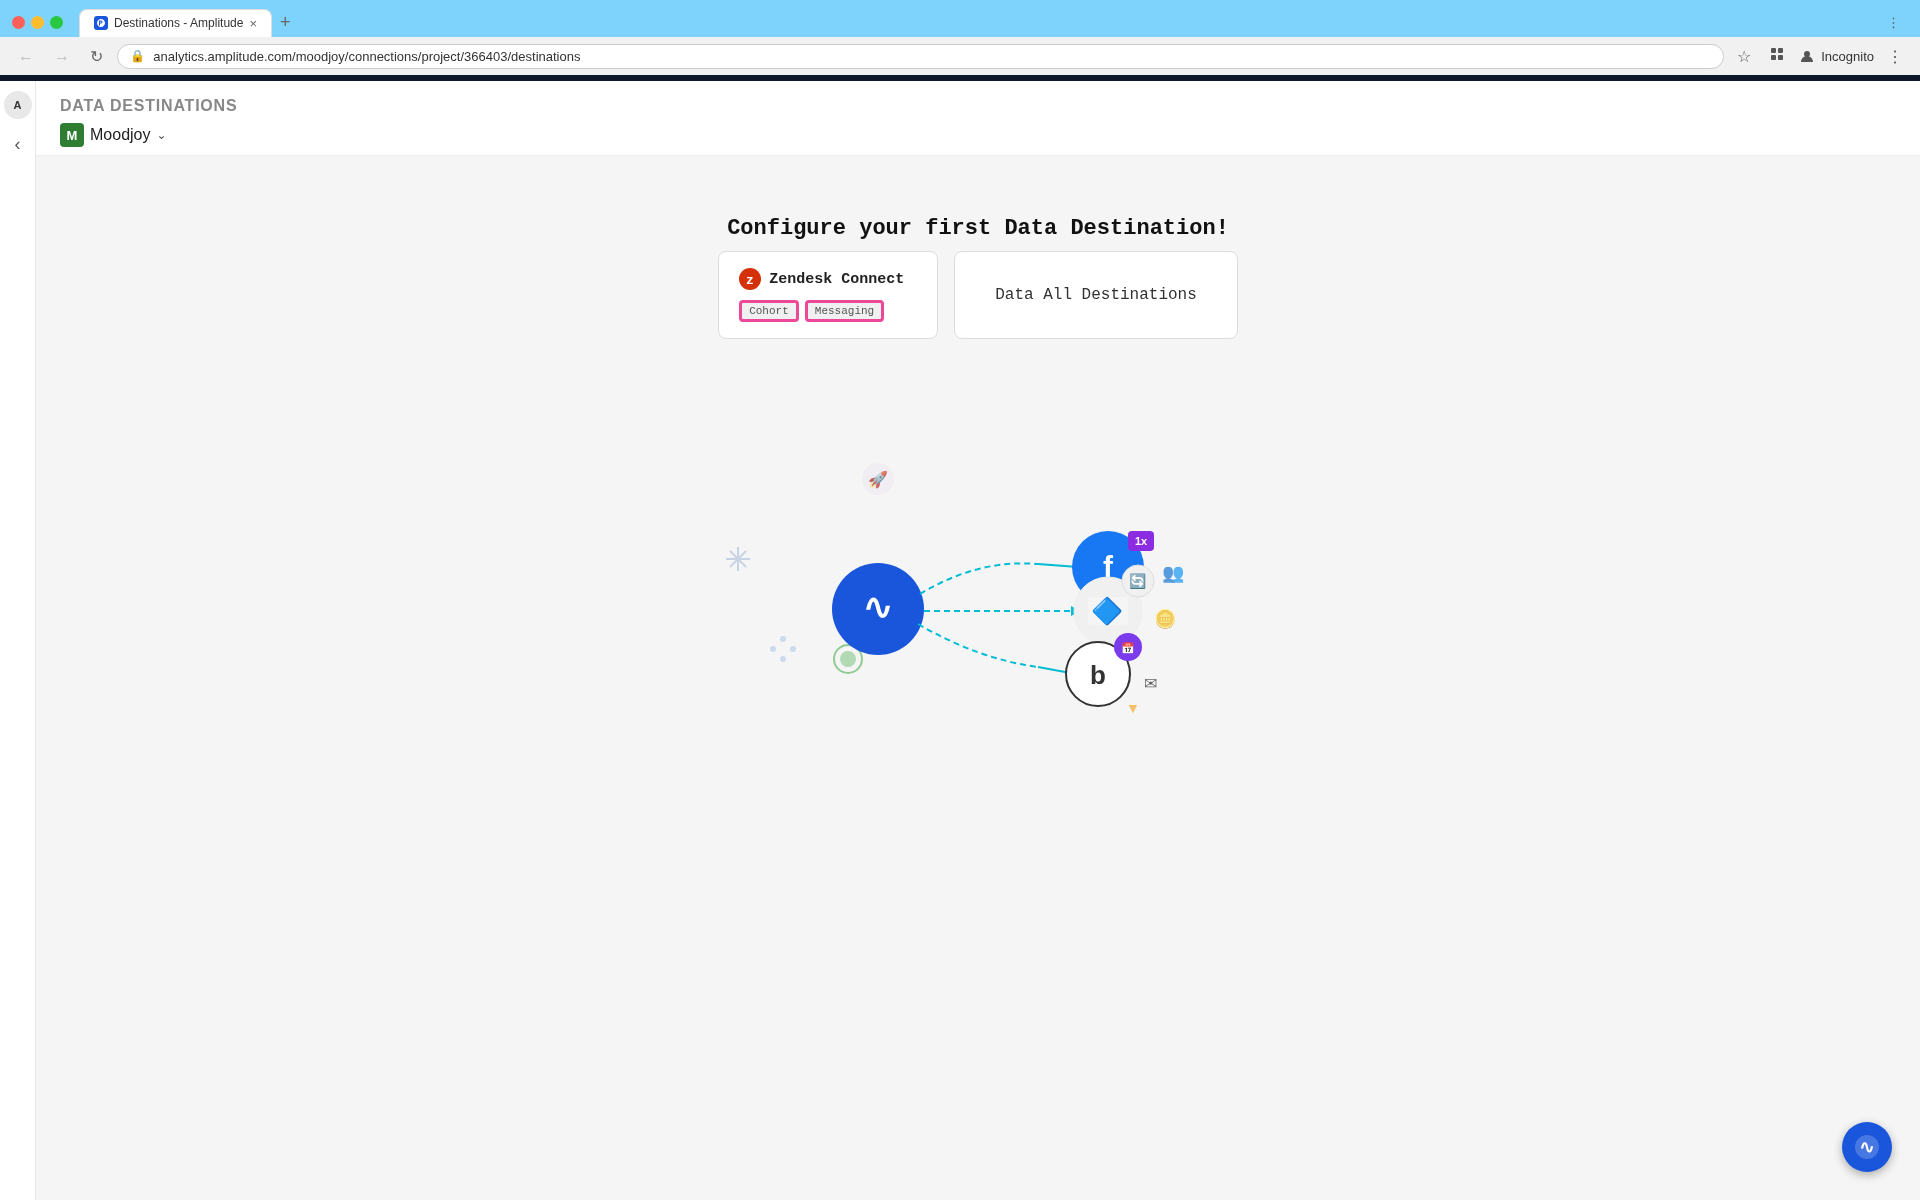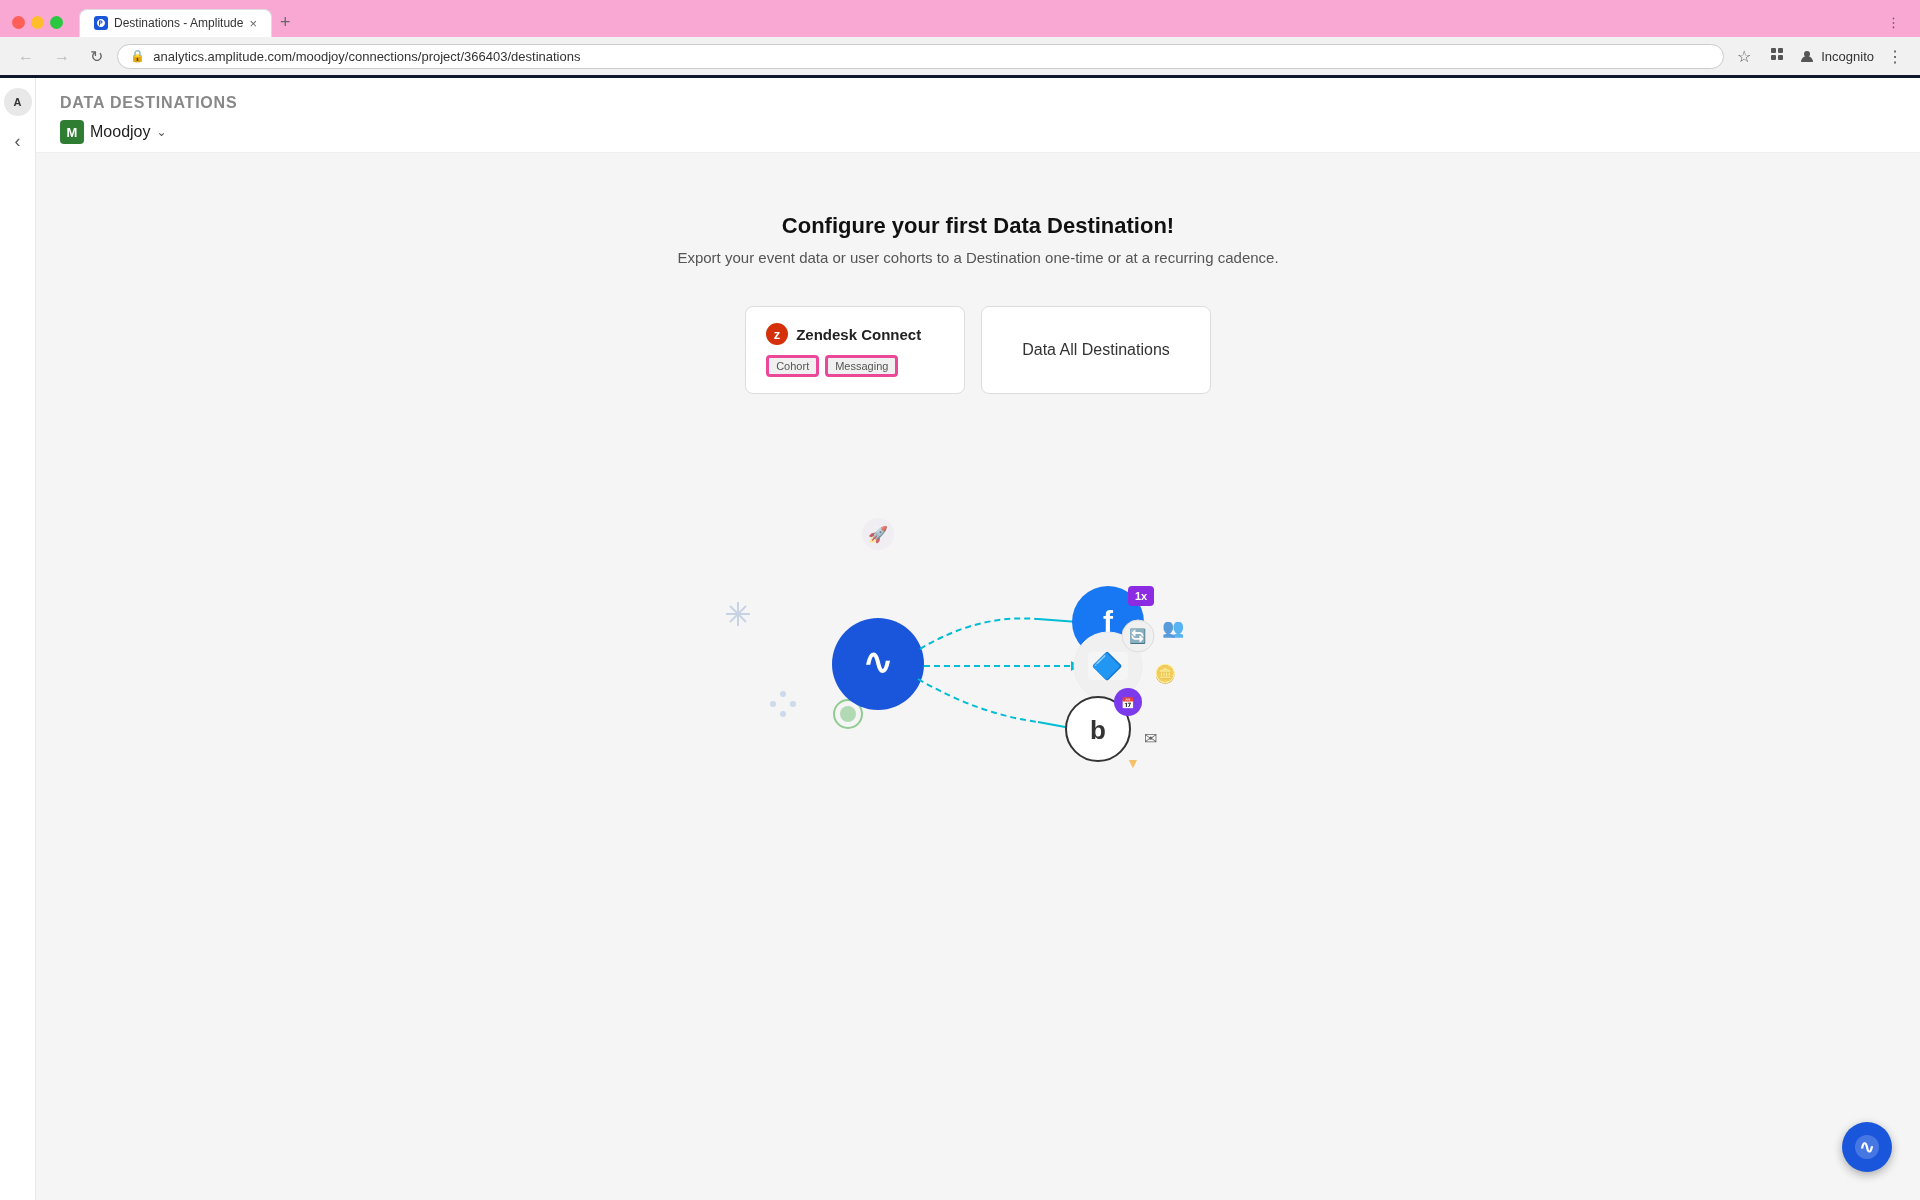--- a/index.html
+++ b/index.html
@@ -1,19 +1,19 @@
 <!DOCTYPE html>
 <html><head>
   <meta charset="utf-8">
   <style>
     * { margin: 0; padding: 0; box-sizing: border-box; }
     body { font-family: -apple-system, BlinkMacSystemFont, 'Segoe UI', sans-serif; background: #fff; width: 1920px; height: 1200px; overflow: hidden; }
 
     
-    .browser-chrome { background: #f9a8d4; border-bottom: 3px solid #0f172a; }
+    .browser-chrome { background: #7dd3fc; border-bottom: 6px solid #0f172a; }
     .browser-titlebar { display: flex; align-items: center; padding: 8px 12px 0; gap: 8px; }
     .traffic-lights { display: flex; gap: 6px; }
     .traffic-light { width: 13px; height: 13px; border-radius: 50%; }
     .tl-red { background: #ff5f57; }
     .tl-yellow { background: #ffbd2e; }
     .tl-green { background: #28c840; }
     .tab-bar { display: flex; align-items: center; margin-left: 8px; }
     .tab { display: flex; align-items: center; gap: 6px; background: #fff; border-radius: 8px 8px 0 0; padding: 6px 14px; font-size: 12px; color: #333; min-width: 180px; border: 1px solid #ddd; border-bottom: none; }
     .tab-favicon { width: 14px; height: 14px; background: #1a56db; border-radius: 3px; display: flex; align-items: center; justify-content: center; }
     .tab-favicon svg { width: 10px; height: 10px; fill: white; }
@@ -40,21 +40,21 @@
     .main-content { flex: 1; display: flex; flex-direction: column; background: #fff; }
     .page-header { padding: 16px 24px 8px; border-bottom: 1px solid #eee; }
     .page-label { font-size: 16px; font-weight: 600; color: #888; letter-spacing: 0.8px; text-transform: uppercase; margin-bottom: 8px; }
     .project-selector { display: flex; align-items: center; gap: 6px; cursor: pointer; }
     .project-icon { width: 24px; height: 24px; background: #2e7d32; border-radius: 4px; display: flex; align-items: center; justify-content: center; color: white; font-weight: 700; font-size: 13px; }
     .project-name { font-size: 16px; font-weight: 400; color: #222; }
     .chevron-icon { color: #555; font-size: 12px; }
 
     
     .content-area { flex: 1; background: #f5f5f5; display: flex; flex-direction: column; padding: 0; }
-    .empty-state { display: flex; flex-direction: column; align-items: center; padding: 60px 0 30px; }
+    .empty-state { display: flex; flex-direction: column; align-items: center; padding: 60px 0 30px; font-family: Liberation Mono, monospace; }
     .empty-state-title { font-size: 22px; font-weight: 700; color: #111; margin-bottom: 10px; }
     .empty-state-subtitle { font-size: 15px; color: #555; margin-bottom: 40px; }
 
     
     .cards-row { display: flex; gap: 16px; padding: 0 60px; margin-bottom: 30px; }
     .destination-card { background: #fff; border: 1px solid #ddd; border-radius: 8px; padding: 16px 20px; min-width: 220px; cursor: pointer; }
     .card-header { display: flex; align-items: center; gap: 8px; margin-bottom: 10px; }
     .card-icon { width: 22px; height: 22px; }
     .card-title { font-size: 15px; font-weight: 600; color: #222; }
     .card-tags { display: flex; gap: 6px; }
@@ -146,21 +146,20 @@
         </div>
         <span class="project-name">Moodjoy</span>
         <span class="chevron-icon">⌄</span>
       </div>
     </div>
 
     <div class="content-area">
 
       <div class="empty-state">
         <h1 class="empty-state-title">Configure your first Data Destination!</h1>
-        <p class="empty-state-subtitle">Export your event data or user cohorts to a Destination one-time or at a recurring cadence.</p>
 
         <div class="cards-row">
 
           <div class="destination-card">
             <div class="card-header">
 
               <svg class="card-icon" viewBox="0 0 22 22" xmlns="http://www.w3.org/2000/svg">
                 <circle cx="11" cy="11" r="11" fill="#d4310a"></circle>
                 <text x="11" y="16" text-anchor="middle" fill="white" font-size="13" font-weight="bold">z</text>
               </svg>

